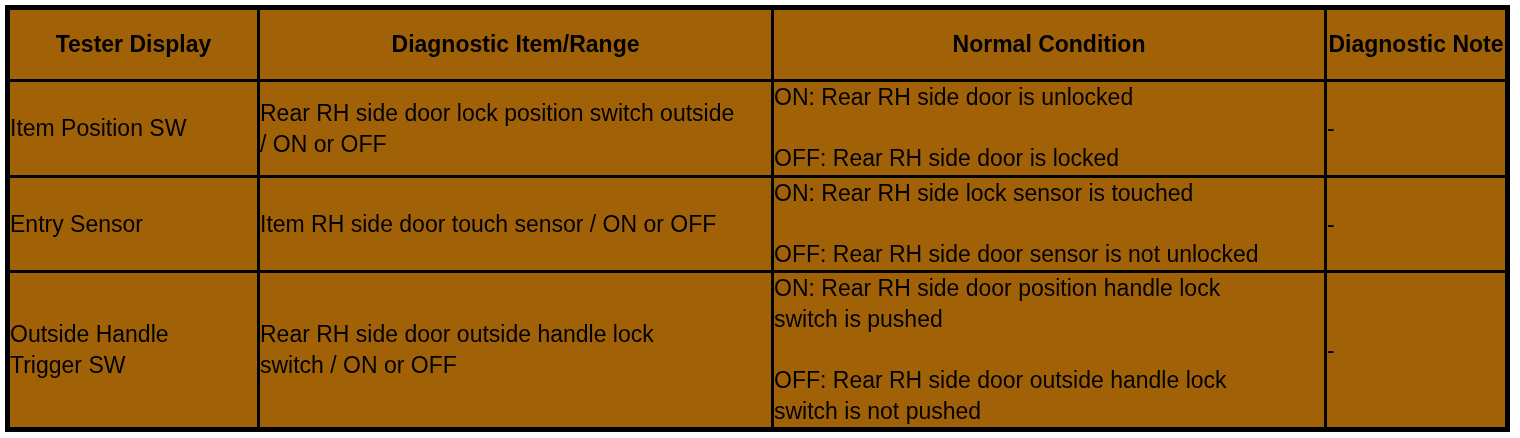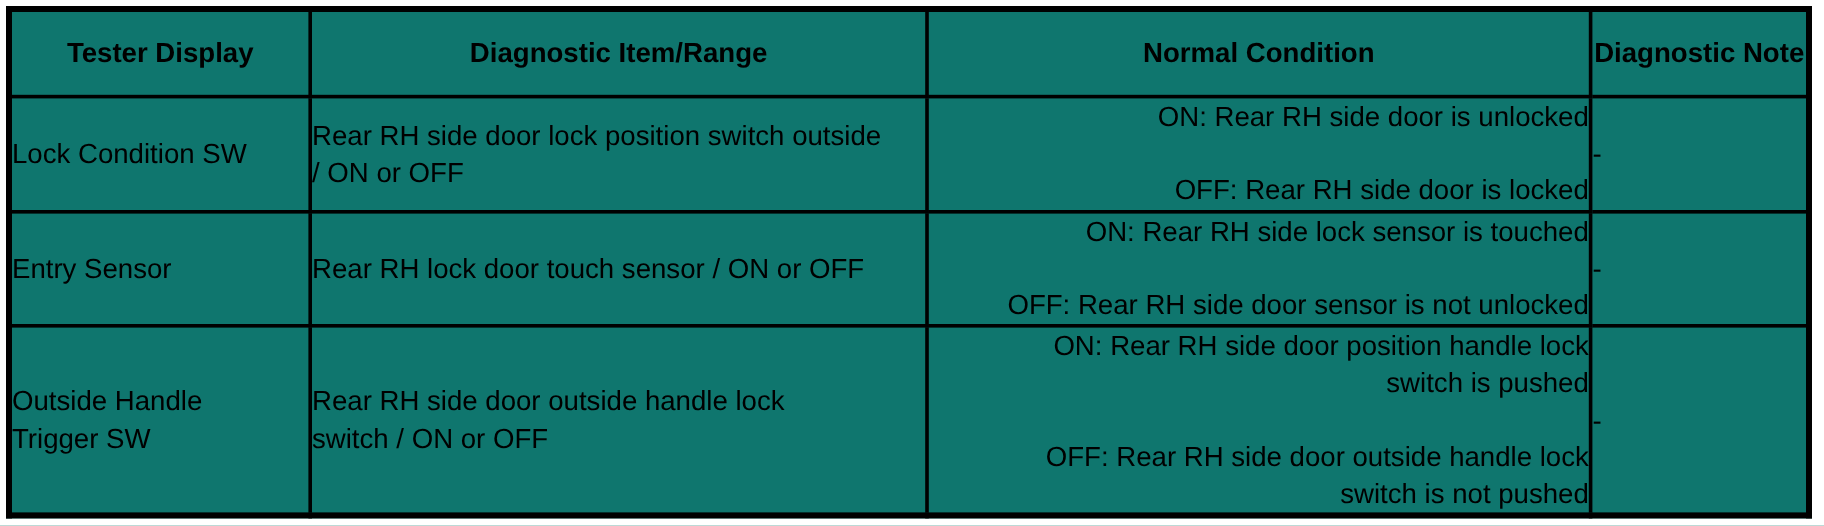--- a/index.html
+++ b/index.html
@@ -15,21 +15,21 @@
     background: #ffffff;
     box-sizing: border-box;
     padding: 5px 11px 5px 5px;
   }
   table.spec-table {
     border-collapse: collapse;
     table-layout: fixed;
     width: 1500px;
     height: 426px;
     border: 5px solid #000000;
-    background: #0f766e;
+    background: #a16207;
   }
   table.spec-table th,
   table.spec-table td {
     border: 3px solid #000000;
     font-size: 23px;
     line-height: 31px;
     padding: 0;
     overflow: hidden;
     box-sizing: border-box;
   }
@@ -46,21 +46,20 @@
     white-space: pre-line;
   }
   td.c-normal {
     vertical-align: top;
     text-align: left;
     padding: 5px 4px 5px 9px;
   }
   td.c-normal .cond {
     white-space: pre-line;
     margin: 0;
-    text-align: right;
   }
   td.c-normal .cond.off {
     margin-top: 30px;
   }
   td.c-note {
     vertical-align: middle;
     text-align: left;
     padding: 2px 4px 2px 9px;
   }
   tr.r-hdr   { height: 73px; }
@@ -82,32 +81,32 @@
     <thead>
       <tr class="r-hdr">
         <th class="hdr">Tester Display</th>
         <th class="hdr">Diagnostic Item/Range</th>
         <th class="hdr">Normal Condition</th>
         <th class="hdr">Diagnostic Note</th>
       </tr>
     </thead>
     <tbody>
       <tr class="r-0">
-        <td class="c-tester">Lock Condition SW</td>
+        <td class="c-tester">Item Position SW</td>
         <td class="c-meas">Rear RH side door lock position switch outside
 / ON or OFF</td>
         <td class="c-normal">
           <div class="cond on">ON: Rear RH side door is unlocked</div>
           <div class="cond off">OFF: Rear RH side door is locked</div>
         </td>
         <td class="c-note">-</td>
       </tr>
       <tr class="r-1">
         <td class="c-tester">Entry Sensor</td>
-        <td class="c-meas">Rear RH lock door touch sensor / ON or OFF</td>
+        <td class="c-meas">Item RH side door touch sensor / ON or OFF</td>
         <td class="c-normal">
           <div class="cond on">ON: Rear RH side lock sensor is touched</div>
           <div class="cond off">OFF: Rear RH side door sensor is not unlocked</div>
         </td>
         <td class="c-note">-</td>
       </tr>
       <tr class="r-2">
         <td class="c-tester">Outside Handle
 Trigger SW</td>
         <td class="c-meas">Rear RH side door outside handle lock

